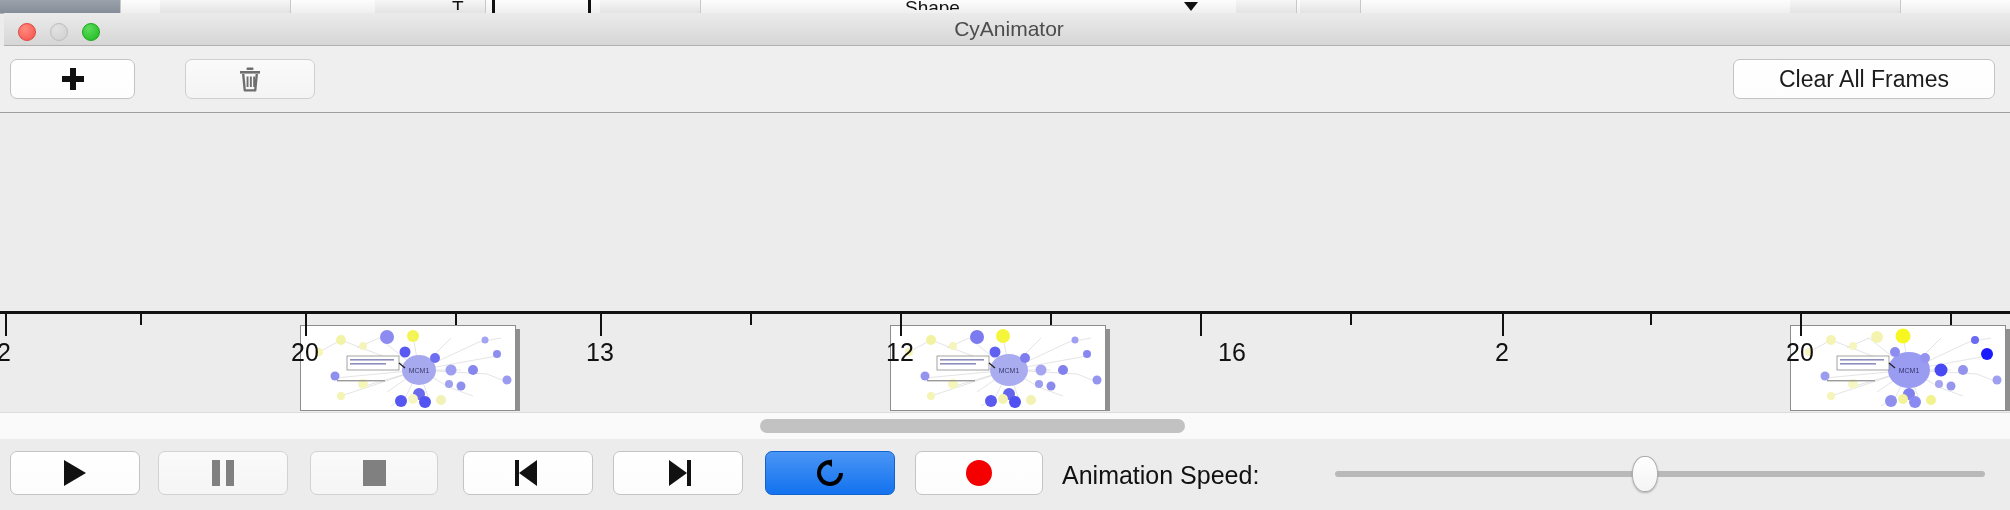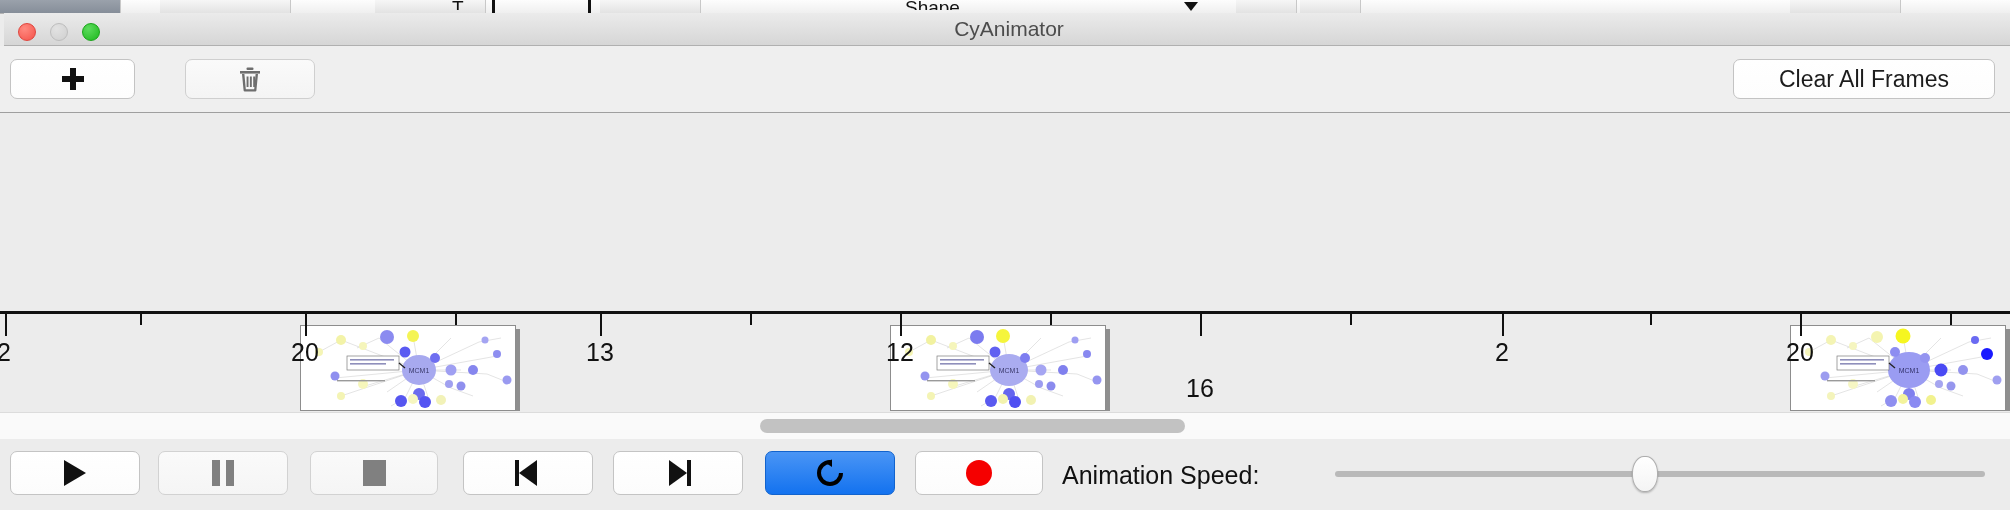--- a/index.html
+++ b/index.html
@@ -505,21 +505,21 @@
     <div class="tick minor" style="left:1350px;"></div>
     <div class="tick major" style="left:1502px;"></div>
     <div class="tick minor" style="left:1650px;"></div>
     <div class="tick major" style="left:1800px;"></div>
     <div class="tick minor" style="left:1950px;"></div>
 
     <div class="tick-label" style="left:4px;">2</div>
     <div class="tick-label" style="left:305px;">20</div>
     <div class="tick-label" style="left:600px;">13</div>
     <div class="tick-label" style="left:900px;">12</div>
-    <div class="tick-label" style="left:1200px;margin-top:36px;">16</div>
+    <div class="tick-label" style="left:1232px;">16</div>
     <div class="tick-label" style="left:1502px;">2</div>
     <div class="tick-label" style="left:1800px;">20</div>
 
   </div>
 
   <div class="hscroll-track">
     <div class="hscroll-thumb"></div>
   </div>
 
   <div class="playbar">

